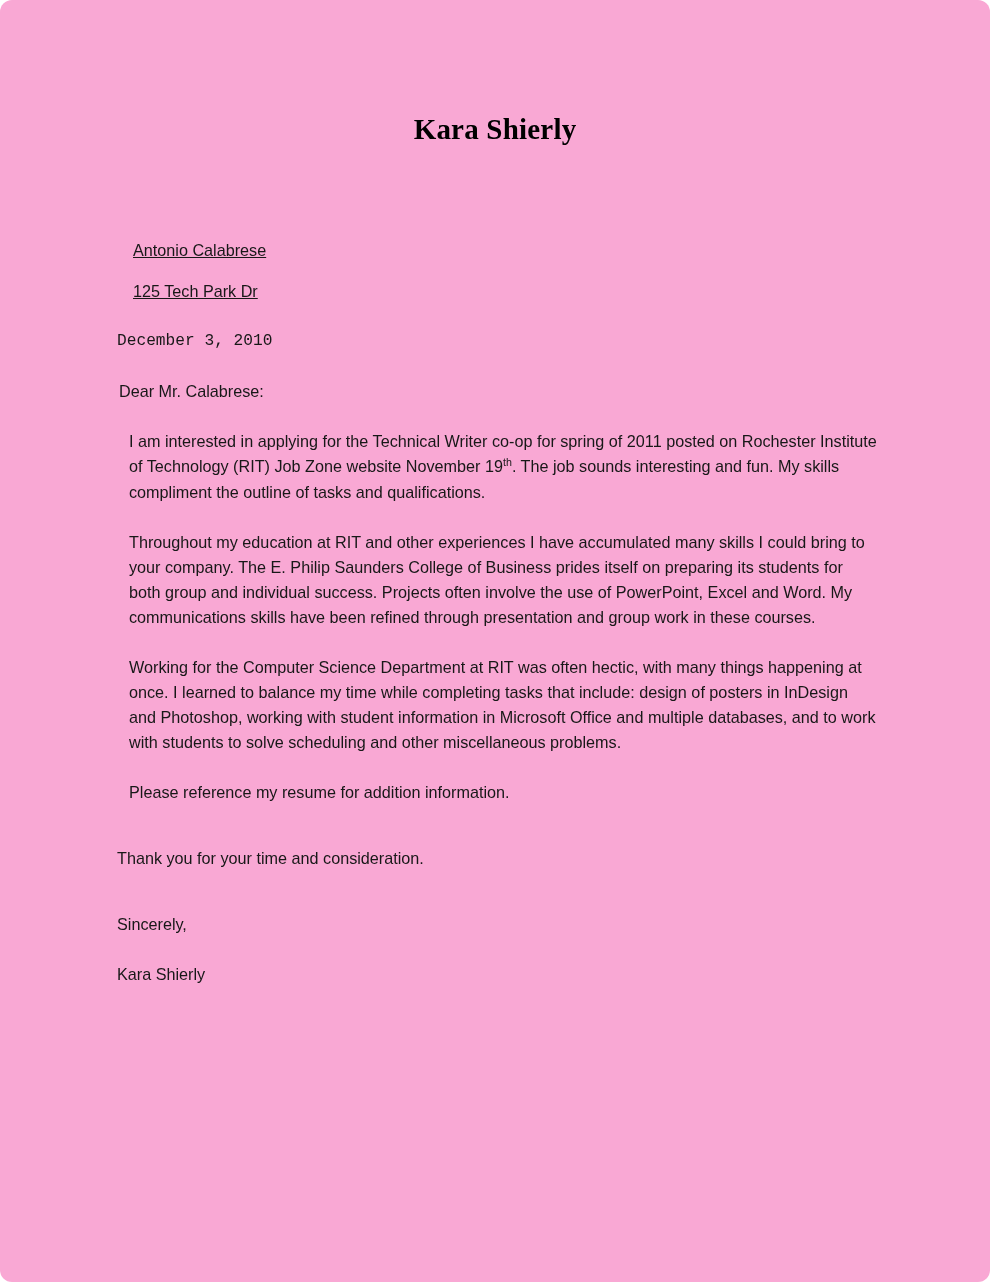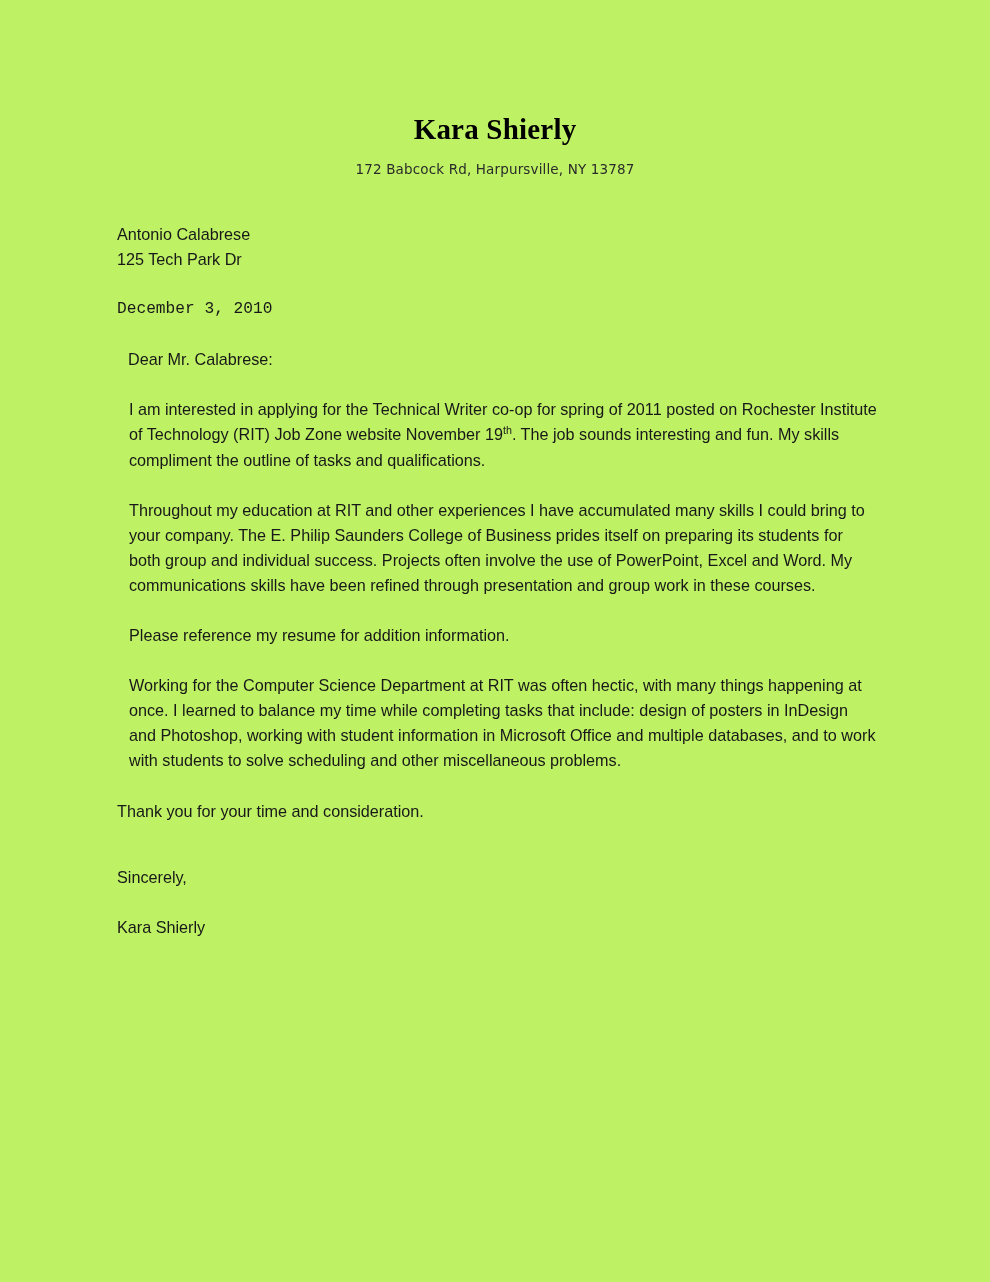--- a/index.html
+++ b/index.html
@@ -15,22 +15,23 @@
     color: #1a1a1a;
     -webkit-font-smoothing: antialiased;
   }
 
   .page {
     position: absolute;
     left: 0;
     top: 0;
     width: 990px;
     height: 1282px;
-    background: #bef264;
+    background: #f9a8d4;
     overflow: hidden;
+    border-radius: 12px;
   }
 
   
   .letterhead {
     position: absolute;
     left: 0;
     top: 112px;
     width: 990px;
     text-align: center;
   }
@@ -63,84 +64,84 @@
     width: 760px;
     font-size: 16.2px;
     line-height: 25.1px;
     color: #181818;
   }
 
   .recipient-block {
     margin: 0;
   }
   .recipient-line {
-    margin: 0;
+    margin: 16px;
     white-space: nowrap;
+    text-decoration: underline;
   }
 
   .date-line {
     margin: 25px 0 0 0;
     font-family: Liberation Mono, monospace;
   }
 
   .salutation {
-    margin: 25px 0 0 11px;
+    margin: 25px 0 0 2px;
   }
 
   .para {
     margin: 25px 0 0 12px;
     text-align: left;
   }
 
   .para sup {
     font-size: 0.66em;
     vertical-align: super;
     line-height: 0;
   }
 
   .closing-thanks {
-    margin: 25px 0 0 0;
+    margin: 40px 0 0 0;
   }
   .closing-sincerely {
     margin: 41px 0 0 0;
   }
   .signature-name {
     margin: 25px 0 0 0;
   }
 </style>
 </head>
 <body>
 
 <div class="page">
 
   <div class="letterhead">
     <h1 class="sender-name">Kara Shierly</h1>
     <div class="contact-lines">
-      <p class="contact-line">172 Babcock Rd, Harpursville, NY 13787</p>
     </div>
   </div>
 
   <div class="letter-body">
 
     <div class="recipient-block">
       <p class="recipient-line">Antonio Calabrese</p>
       <p class="recipient-line">125 Tech Park Dr</p>
     </div>
 
     <p class="date-line">December 3, 2010</p>
 
     <p class="salutation">Dear Mr. Calabrese:</p>
 
     <p class="para"><span>I am interested in applying for the Technical Writer co-op for spring of 2011 posted on Rochester Institute of Technology (RIT) Job Zone website November 19</span><sup>th</sup><span>.  The job sounds interesting and fun. My skills compliment the outline of tasks and qualifications.</span></p>
 
     <p class="para">Throughout my education at RIT and other experiences I have accumulated many skills I could bring to your company. The E. Philip Saunders College of Business prides itself on preparing its students for both group and individual success. Projects often involve the use of PowerPoint, Excel and Word. My communications skills have been refined through presentation and group work in these courses.</p>
 
+    <p class="para">Working for the Computer Science Department at RIT was often hectic, with many things happening at once. I learned to balance my time while completing tasks that include: design of posters in InDesign and Photoshop, working with student information in Microsoft Office and multiple databases, and to work with students to solve scheduling and other miscellaneous problems.</p>
+
     <p class="para">Please reference my resume for addition information.</p>
-
-    <p class="para">Working for the Computer Science Department at RIT was often hectic, with many things happening at once. I learned to balance my time while completing tasks that include: design of posters in InDesign and Photoshop, working with student information in Microsoft Office and multiple databases, and to work with students to solve scheduling and other miscellaneous problems.</p>
 
 
     <p class="closing-thanks">Thank you for your time and consideration.</p>
 
     <p class="closing-sincerely">Sincerely,</p>
 
     <p class="signature-name">Kara Shierly</p>
 
   </div>
 </div>

